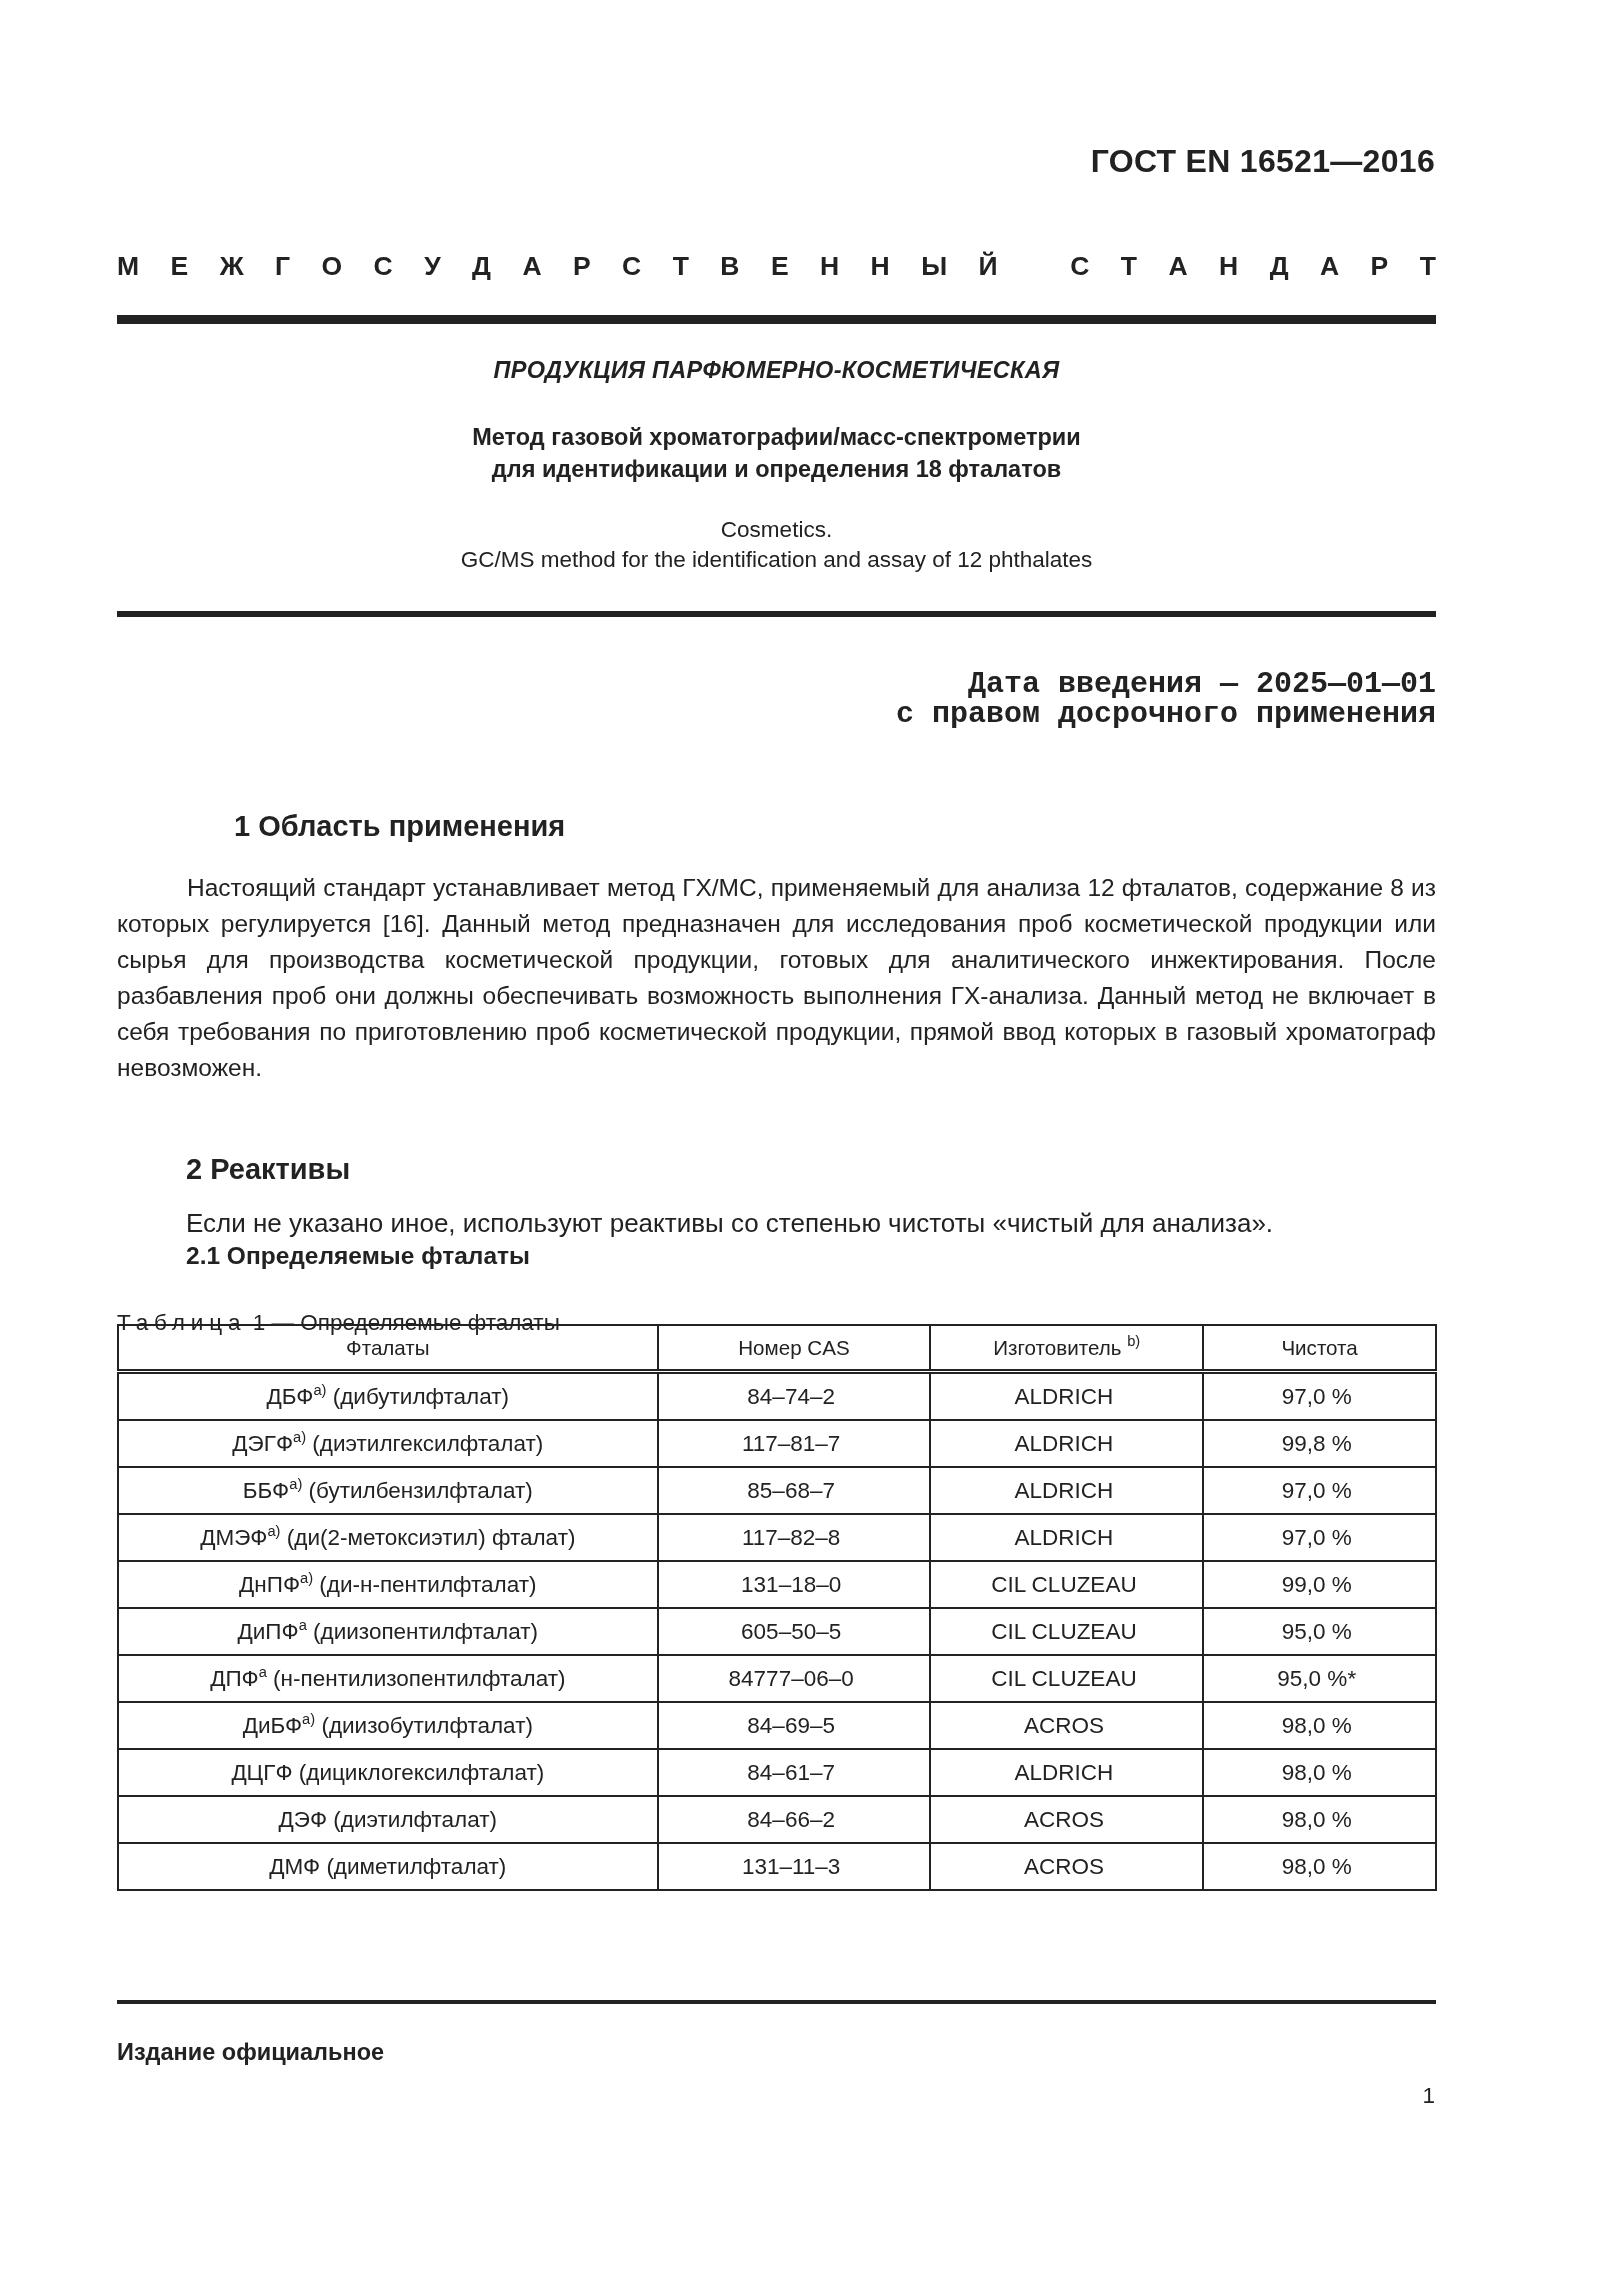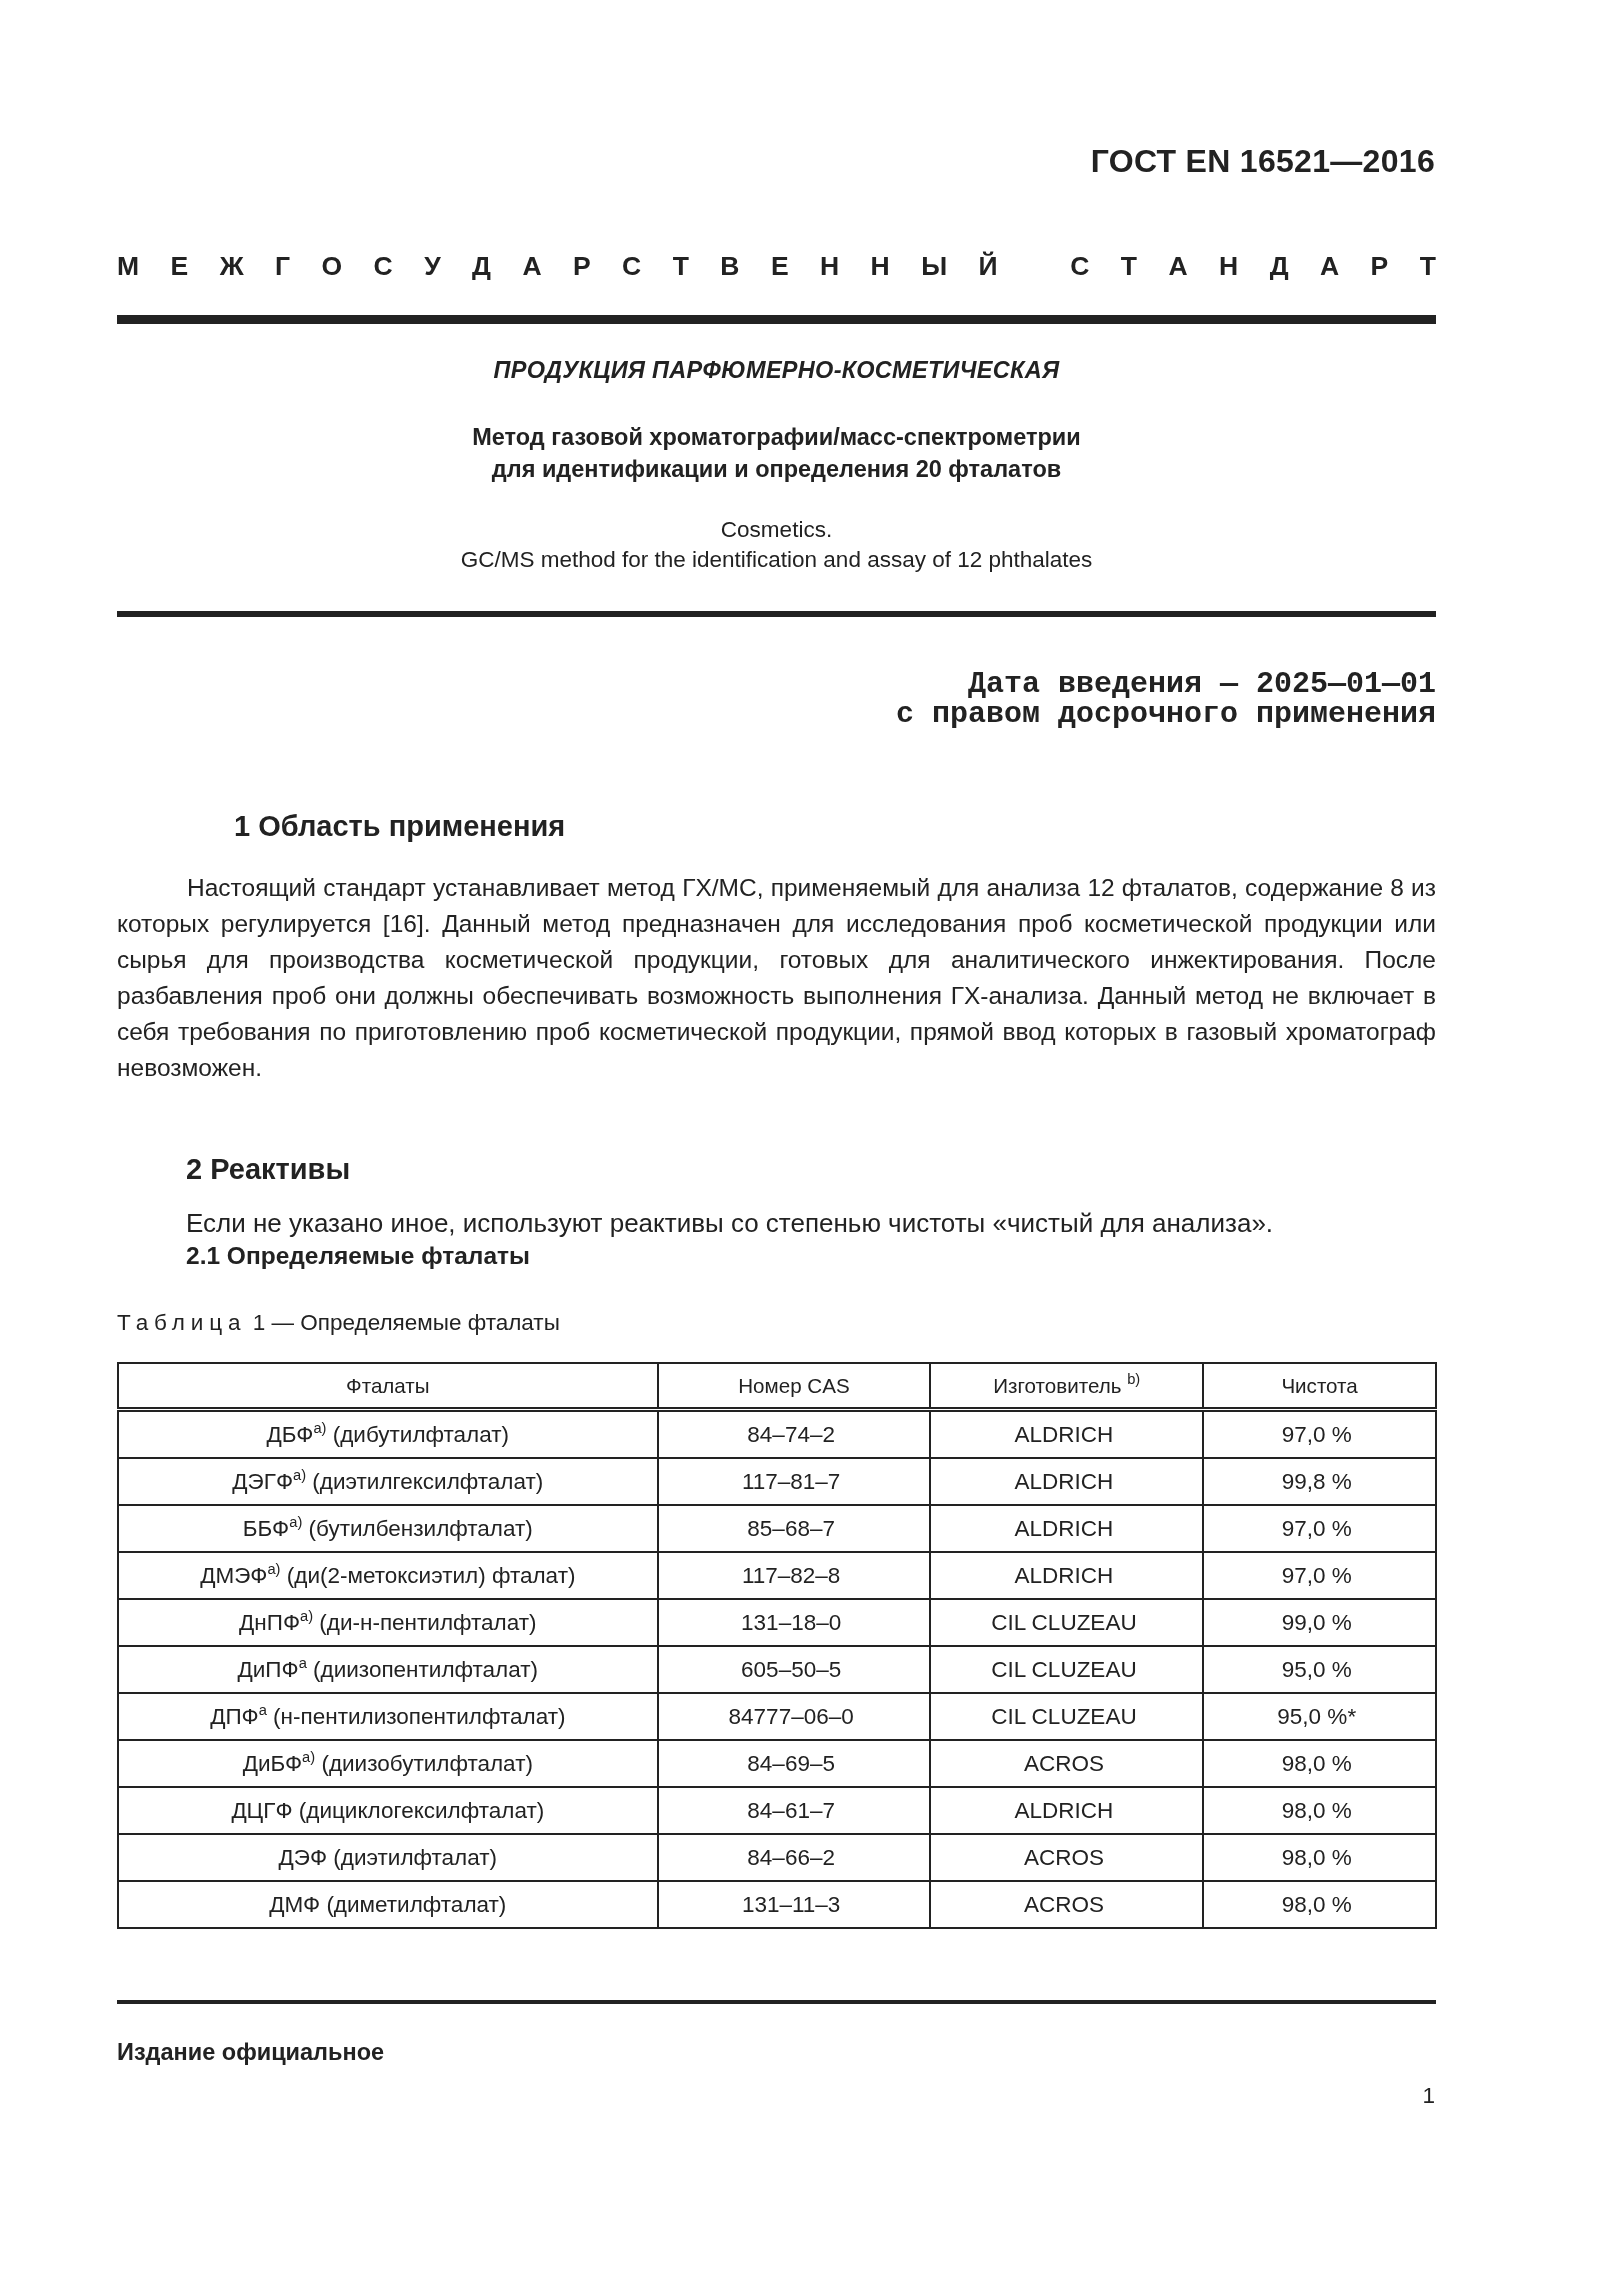--- a/index.html
+++ b/index.html
@@ -32,21 +32,21 @@
     .h-reag { top: 1123px; margin-top: 30px; }
     .para {
       left: 117px; width: 1319px; font-size: 24.5px; line-height: 36px; text-align: justify;
       text-indent: 70px; top: 870px;
     }
     .para-2 { left: 186px; top: 1208px; font-size: 26px; }
     .h2 { left: 186px; top: 1242px; font-size: 24.5px; font-weight: bold; }
     .tbl-caption { left: 117px; top: 1310px; font-size: 22.5px; }
     .tbl-caption .spaced { letter-spacing: 5.9px; }
     table.ph {
-      position: absolute; left: 117px; top: 1362px; width: 1320px;
+      position: absolute; left: 117px; top: 1324px; width: 1320px;
       border-collapse: collapse; font-size: 22.5px;
     }
     table.ph th, table.ph td {
       border: 2.9px solid #222222; height: 45px; padding: 0 13.7px;
     }
     table.ph th { font-weight: normal; font-size: 20.6px; height: 43px; border-bottom: 5.9px double #222222; }
     table.ph td.c { text-align: center; padding-left: 8px; }
     table.ph td.l { text-align: center; }
     sup { font-size: 14.7px; vertical-align: 8.8px; line-height: 0; }
     .edition { left: 117px; top: 2039px; font-size: 23.5px; font-weight: bold; }
@@ -85,21 +85,21 @@
     <span>А</span>
     <span>Р</span>
     <span>Т</span>
   </div>
 
 <div class="abs rule rule-top"></div>
 
 <div class="abs center product">ПРОДУКЦИЯ ПАРФЮМЕРНО-КОСМЕТИЧЕСКАЯ</div>
 <div class="abs center subtitle">
   <div>Метод газовой хроматографии/масс-спектрометрии</div>
-  <div>для идентификации и определения 20 фталатов</div>
+  <div>для идентификации и определения 18 фталатов</div>
 </div>
 <div class="abs center en-title">
   <div>Cosmetics.</div>
   <div>GC/MS method for the identification and assay of 12 phthalates</div>
 </div>
 
 <div class="abs rule rule-mid"></div>
 
 <div class="abs intro-date">
   <div>Дата введения — 2025—01—01</div>

